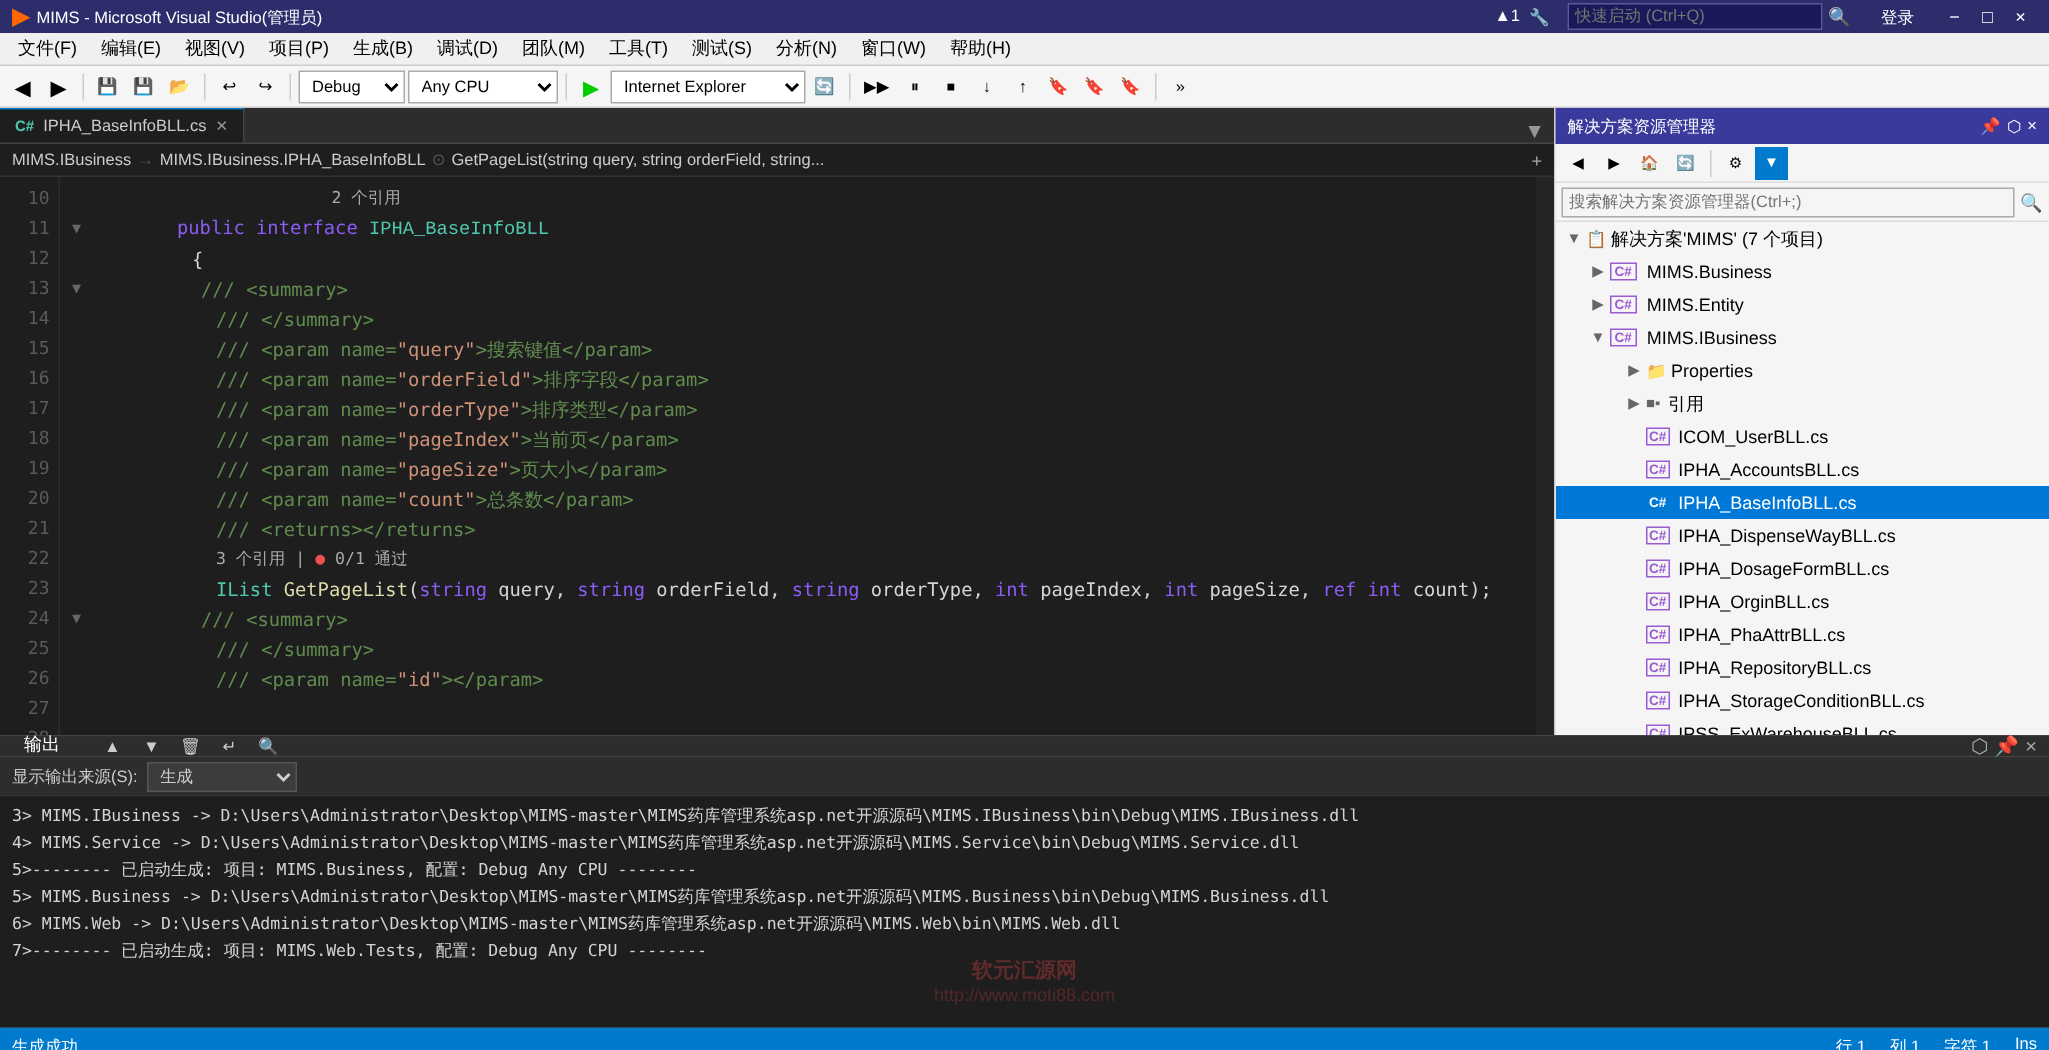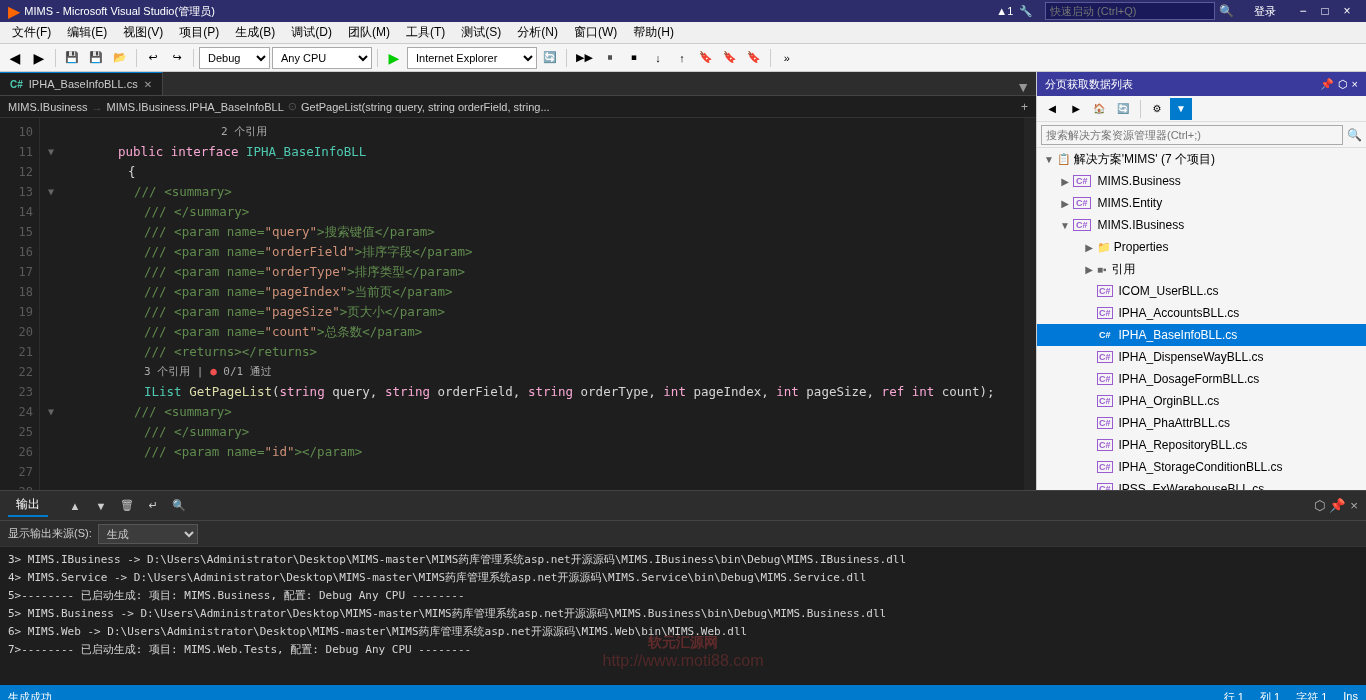--- a/index.html
+++ b/index.html
@@ -139,22 +139,22 @@
     }
     #code-content {
       flex: 1;
       padding: 4px 8px;
       overflow: auto;
       line-height: 20px;
       font-size: 12.5px;
     }
     .code-line { white-space: pre; display: flex; align-items: center; min-height: 20px; }
     .code-line .fold-btn { color: #666; margin-right: 4px; font-size: 10px; cursor: pointer; }
-    .kw-keyword { color: #f9a8d4; }
-    .kw-interface { color: #4ec9b0; }
+    .kw-keyword { color: #8b5cf6; }
+    .kw-interface { color: #4ec9b0; font-family: Liberation Mono, monospace; }
     .kw-type { color: #4ec9b0; }
     .kw-comment { color: #608b4e; }
     .kw-string { color: #ce9178; }
     .kw-method { color: #dcdcaa; }
     .kw-ref-count { color: #aaa; font-size: 11px; }
     .scrollbar-v {
       width: 12px;
       background: #252526;
     }
 
@@ -222,21 +222,21 @@
 
     
     #output-panel {
       height: 195px;
       background: #1e1e1e;
       border-top: 1px solid #444;
       display: flex;
       flex-direction: column;
     }
     #output-header {
-      height: 30px;
+      height: 14px;
       background: #2d2d2d;
       display: flex;
       align-items: center;
       padding: 0 8px;
       border-bottom: 1px solid #444;
       gap: 8px;
     }
     #output-header .tab { color: #ccc; font-size: 12px; padding: 2px 8px; cursor: pointer; }
     #output-header .tab.active { color: white; border-bottom: 2px solid #007acc; }
     #output-toolbar {
@@ -485,21 +485,21 @@
           <span style="padding-left:96px;"><span class="kw-comment">/// &lt;param name=<span class="kw-string">"id"</span>&gt;&lt;/param&gt;</span></span>
         </div>
 
       </div>
       <div class="scrollbar-v"></div>
     </div>
   </div>
 
   <div id="solution-explorer">
     <div id="se-title-bar">
-      <span>分页获取数据列表</span>
+      <span>解决方案资源管理器</span>
       <div style="display:flex; gap:4px;">
         <span style="cursor:pointer;">📌</span>
         <span style="cursor:pointer;">⬡</span>
         <span style="cursor:pointer;">×</span>
       </div>
     </div>
     <div id="se-toolbar">
       <button class="tb-btn" style="font-size:10px;">◀</button>
       <button class="tb-btn" style="font-size:10px;">▶</button>
       <button class="tb-btn" style="font-size:10px;">🏠</button>
@@ -644,14 +644,14 @@
   <div class="status-right">
     <span>行 1</span>
     <span>列 1</span>
     <span>字符 1</span>
     <span>Ins</span>
   </div>
 </div>
 
 <div id="watermark">
   <div style="color:rgba(180,60,60,0.45); font-size:14px; font-weight:bold;">软元汇源网</div>
-  <div style="color:rgba(180,60,60,0.35); font-size:16px;">http://www.moti88.com</div>
+  <div style="color:rgba(180,60,60,0.35); font-size:12px;">http://www.moti88.com</div>
 </div>
 
 </body></html>

